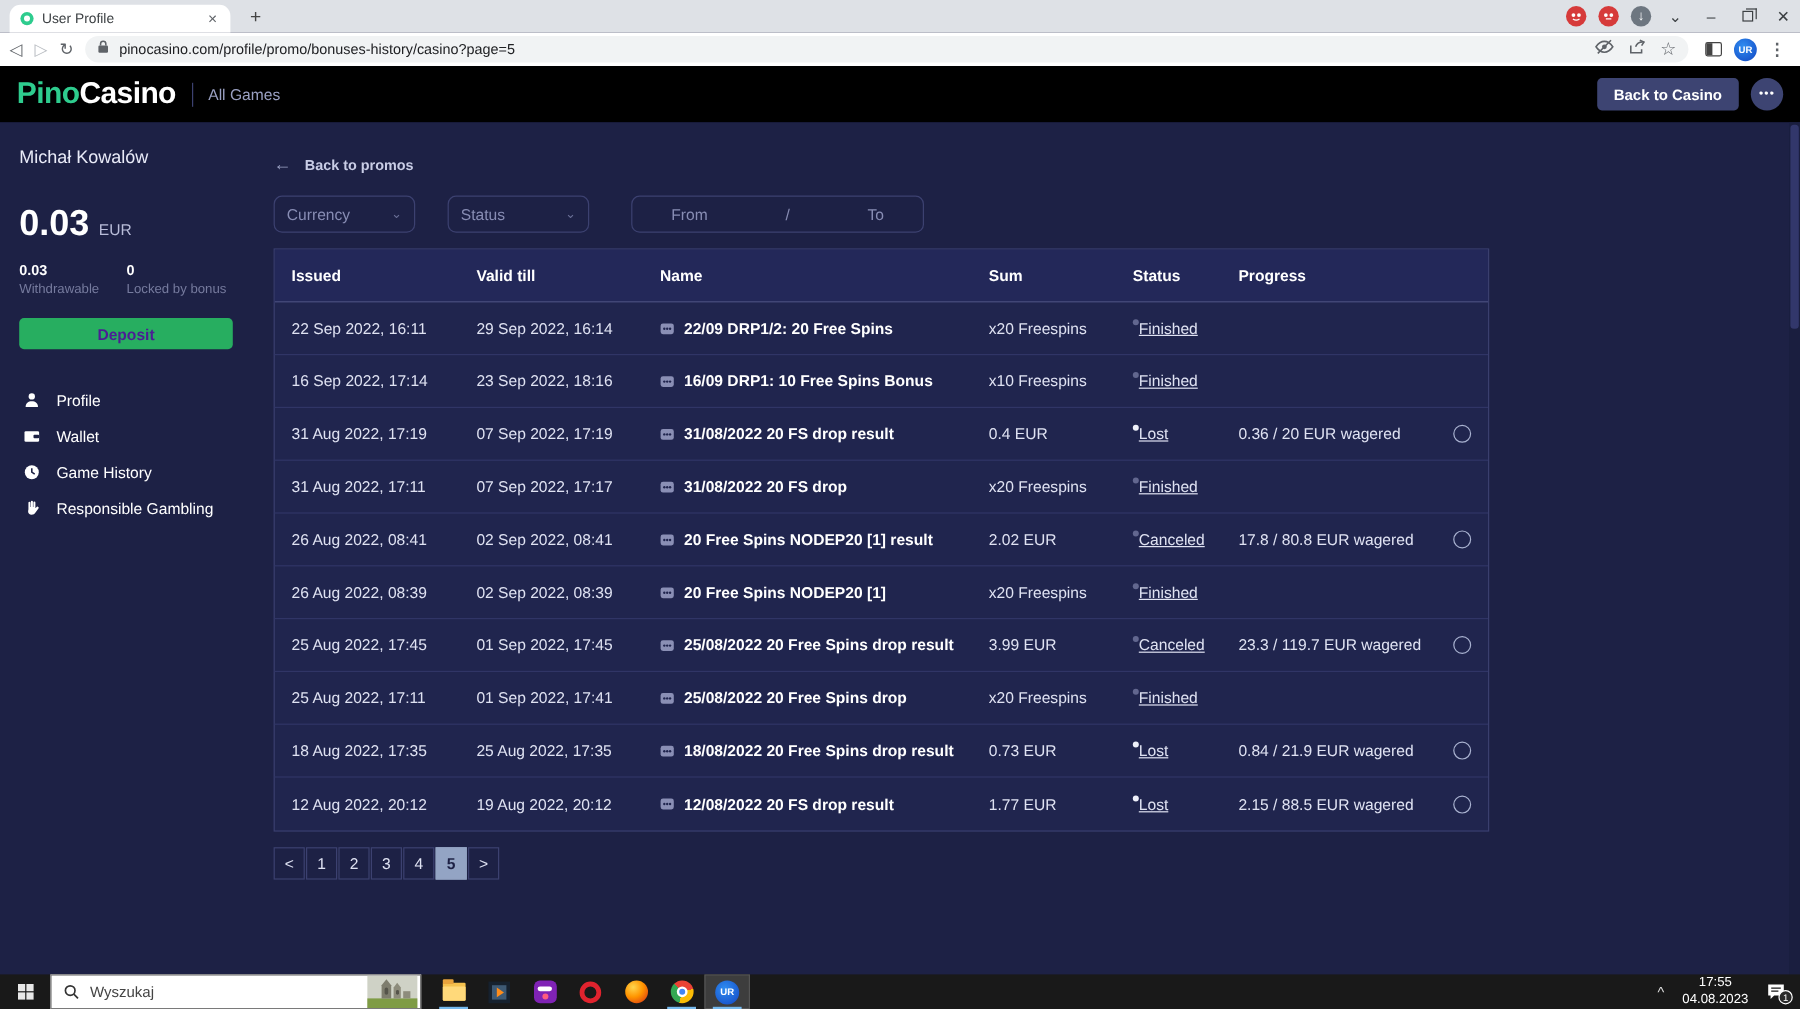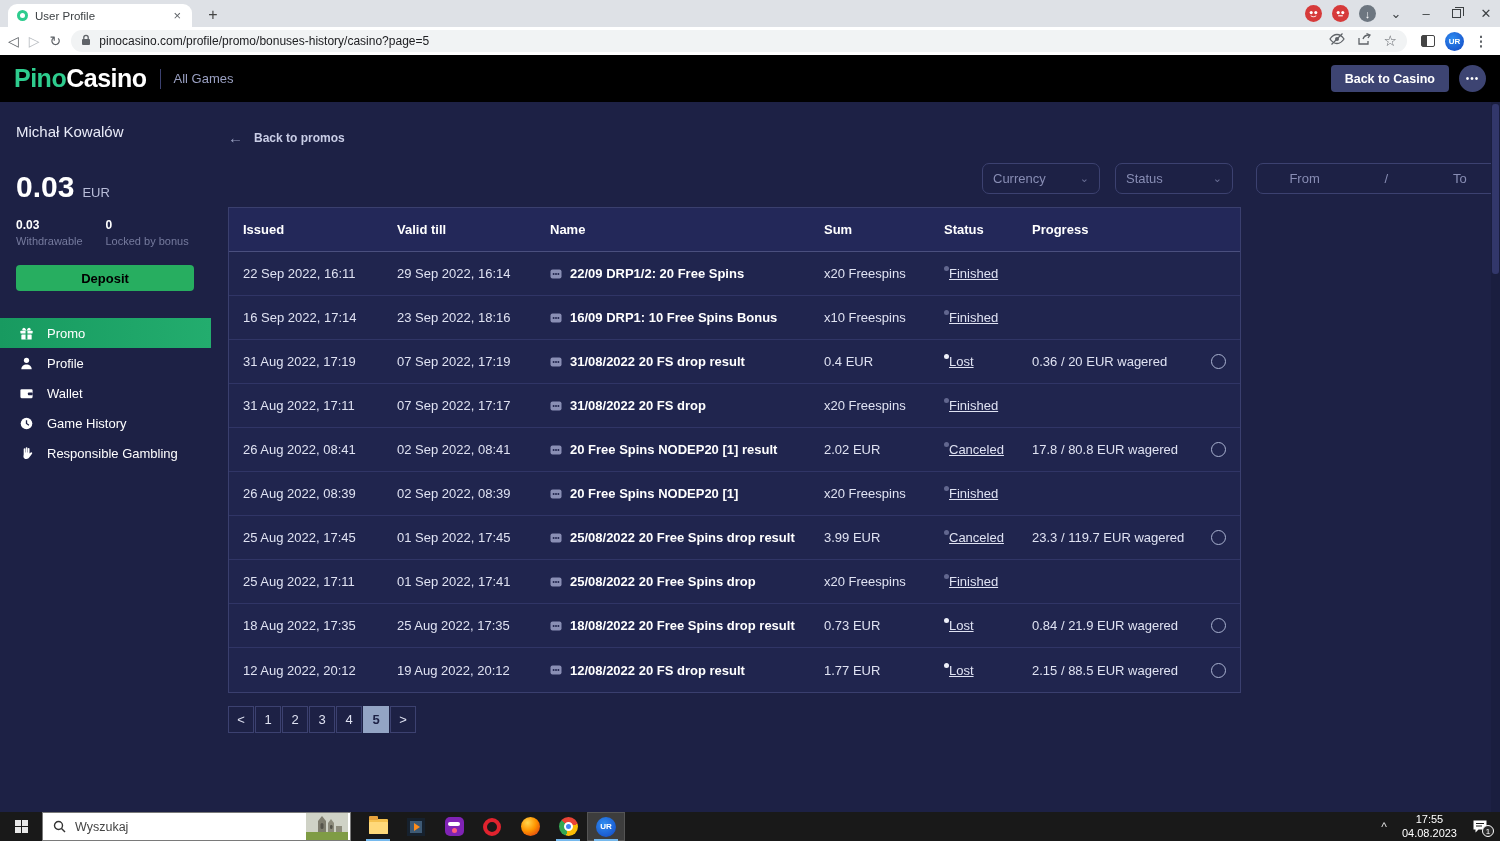--- a/index.html
+++ b/index.html
@@ -56,34 +56,34 @@
   .sidebar { width:211px; flex:none; padding-top:21px; }
   .user-name { font-size:15px; color:#e9ebf8; padding:0 16px; margin-bottom:30px; }
   .balance-row { padding:0 16px; display:flex; align-items:baseline; gap:8px; }
   .balance-amount { font-size:30px; font-weight:bold; color:#fff; }
   .balance-cur { font-size:13px; color:#b9bdd9; }
   .stats { display:flex; padding:0 16px; margin-top:14px; }
   .stat { width:92px; }
   .stat-value { font-size:12px; font-weight:bold; color:#fff; }
   .stat-label { font-size:11px; color:#767b9e; margin-top:3px; }
   .deposit-btn { display:block; margin:18px 16px 0; width:178px; height:26px; background:#27ae60; border:none;
-                 border-radius:4px; color:#000000; font-size:13px; font-weight:bold; }
+                 border-radius:4px; color:#4c1d95; font-size:13px; font-weight:bold; }
   .side-nav { margin-top:27px; }
   .nav-item { height:30px; display:flex; align-items:center; gap:13px; padding-left:18px;
               color:#fff; font-size:13px; }
   .nav-item.active { background:linear-gradient(90deg,#189a60,#23ad6e); }
   .nav-ico { width:16px; height:16px; color:#fff; flex:none; display:flex; align-items:center; justify-content:center; }
   .nav-ico svg { width:15px; height:15px; }
 
   
   .content { flex:1; padding:27px 0 0 17px; }
   .back-link { display:flex; align-items:center; gap:11px; color:#c9cde6; font-size:12px; font-weight:bold; }
   .back-arrow { font-size:15px; color:#9aa0c2; }
   .page-title { font-size:25px; font-weight:bold; color:#fff; margin-top:10px; }
-  .filters { display:flex; gap:15px; margin-top:17px;justify-content:flex-end; }
+  .filters { display:flex; gap:27px; margin-top:17px; }
   .select { width:118px; height:31px; border:1px solid #3c4170; border-radius:7px; display:flex; align-items:center;
             padding:0 10px; color:#888db4; font-size:13px; }
   .select .chev { margin-left:auto; font-size:11px; color:#6a6f96; }
   .daterange { width:244px; height:31px; border:1px solid #3c4170; border-radius:7px; display:flex;
                align-items:center; justify-content:space-around; color:#888db4; font-size:13px; margin-left:8px; }
 
   .btable { width:1013px; margin-top:13px; border:1px solid #3a3f6e; background:#20254e; }
   .thead, .trow { display:grid; grid-template-columns:154px 153px 274px 120px 88px 1fr 36px;
                   align-items:center; padding:0 14px; }
   .thead { height:44px; font-size:13px; font-weight:bold; color:#fff; border-bottom:1px solid #4a4f7e; background:#232859; }
@@ -241,32 +241,20 @@
         <div class="stat-label">Withdrawable</div>
       </div>
       <div class="stat">
         <div class="stat-value">0</div>
         <div class="stat-label">Locked by bonus</div>
       </div>
     </div>
     <button class="deposit-btn">Deposit</button>
 
     <div class="side-nav">
-      <div class="nav-item active">
-        <span class="nav-ico">
-          <svg viewBox="0 0 16 16" fill="currentColor">
-              <rect x="1.5" y="5" width="13" height="3" rx="0.5"></rect>
-              <rect x="2.5" y="9" width="11" height="5.5" rx="0.5"></rect>
-              <rect x="7" y="5" width="2" height="9.5" fill="#1fa467"></rect>
-              <path d="M4.2 4.8C3 4.2 3.2 2.2 4.8 2c1.3-.2 2.4 1.2 3 2.8H5.5z"></path>
-              <path d="M11.8 4.8c1.2-.6 1-2.6-.6-2.8-1.3-.2-2.4 1.2-3 2.8h2.3z"></path>
-            </svg>
-        </span>
-        <span>Promo</span>
-      </div>
       <div class="nav-item">
         <span class="nav-ico">
           <svg viewBox="0 0 16 16" fill="currentColor">
               <circle cx="8" cy="4.6" r="2.8"></circle>
               <path d="M2.5 14c0-3.2 2.4-5 5.5-5s5.5 1.8 5.5 5z"></path>
             </svg>
         </span>
         <span>Profile</span>
       </div>
       <div class="nav-item">

